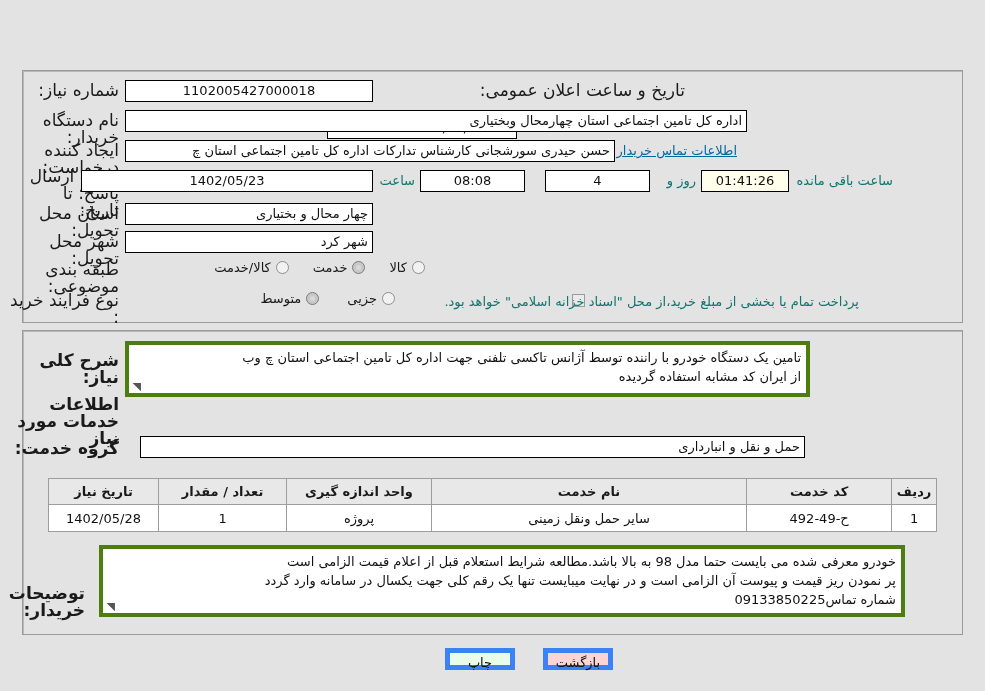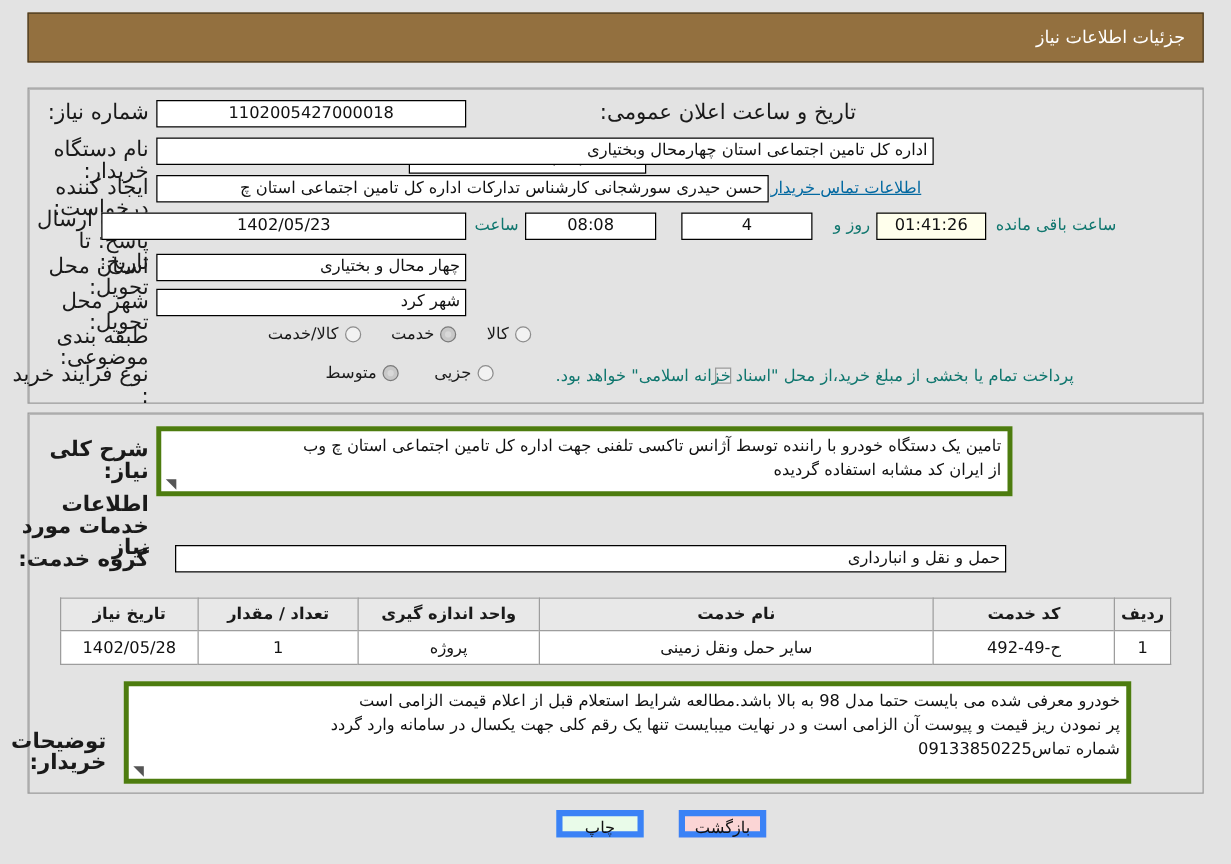--- a/index.html
+++ b/index.html
@@ -226,23 +226,20 @@
 
   <div class="watermark">
     <svg class="wm-shield" viewBox="0 0 96 118">
       <path d="M48 3 L92 20 L92 62 C92 92 70 110 48 115 C26 110 4 92 4 62 L4 20 Z" fill="none" stroke="rgba(190,120,125,0.40)" stroke-width="9"></path>
       <path d="M26 34 L48 84 L70 34" fill="none" stroke="rgba(190,120,125,0.45)" stroke-width="12"></path>
       <rect x="30" y="30" width="20" height="20" transform="rotate(45 40 40)" fill="rgba(200,90,100,0.35)"></rect>
     </svg>
     <div class="wm-text">AriaTender.net</div>
   </div>
 
-  <div class="page-header">
-    <div class="title">جزئیات اطلاعات نیاز</div>
-  </div>
 
   <div class="panel" id="panel-top"></div>
 
   <div class="field-row" style="right:866px; top:82px; width:95px; z-index:3;">
     <span class="lbl">شماره نیاز:</span>
   </div>
   <div class="tb center" style="position:absolute; right:612px; top:80px; width:248px; z-index:3;">1102005427000018</div>
 
   <div class="lbl" style="position:absolute; right:300px; top:82px; z-index:3;">تاریخ و ساعت اعلان عمومی:</div>
   <div class="tb center" style="position:absolute; right:468px; top:93px; width:190px; z-index:3;margin-top:24px;">1402/05/19 - 06:15</div>
@@ -330,21 +327,21 @@
         <td>ح-49-492</td>
         <td>سایر حمل ونقل زمینی</td>
         <td>پروژه</td>
         <td>1</td>
         <td>1402/05/28</td>
       </tr>
     </tbody>
   </table>
 
   <div class="lbl bold" style="position:absolute; right:900px; top:585px; z-index:3;">توضیحات خریدار:</div>
-  <div class="ta" style="position:absolute; right:80px; top:545px; width:806px; height:82px; z-index:3;">
+  <div class="ta" style="position:absolute; right:80px; top:545px; width:806px; height:72px; z-index:3;">
     <span style="white-space:pre-line; display:block;">خودرو معرفی شده می بایست حتما مدل 98 به بالا باشد.مطالعه شرایط استعلام قبل از اعلام قیمت الزامی است
 پر نمودن ریز قیمت و پیوست آن الزامی است و در نهایت میبایست تنها یک رقم کلی جهت یکسال در سامانه وارد گردد
 شماره تماس09133850225</span>
     <span class="grip">◥</span>
   </div>
 
   <div class="btn" id="btn-print" style="right:470px; top:648px; width:70px;">چاپ</div>
   <div class="btn" id="btn-back" style="right:400px; top:648px; width:70px; margin-right:-28px;">بازگشت</div>
 
 </div>

